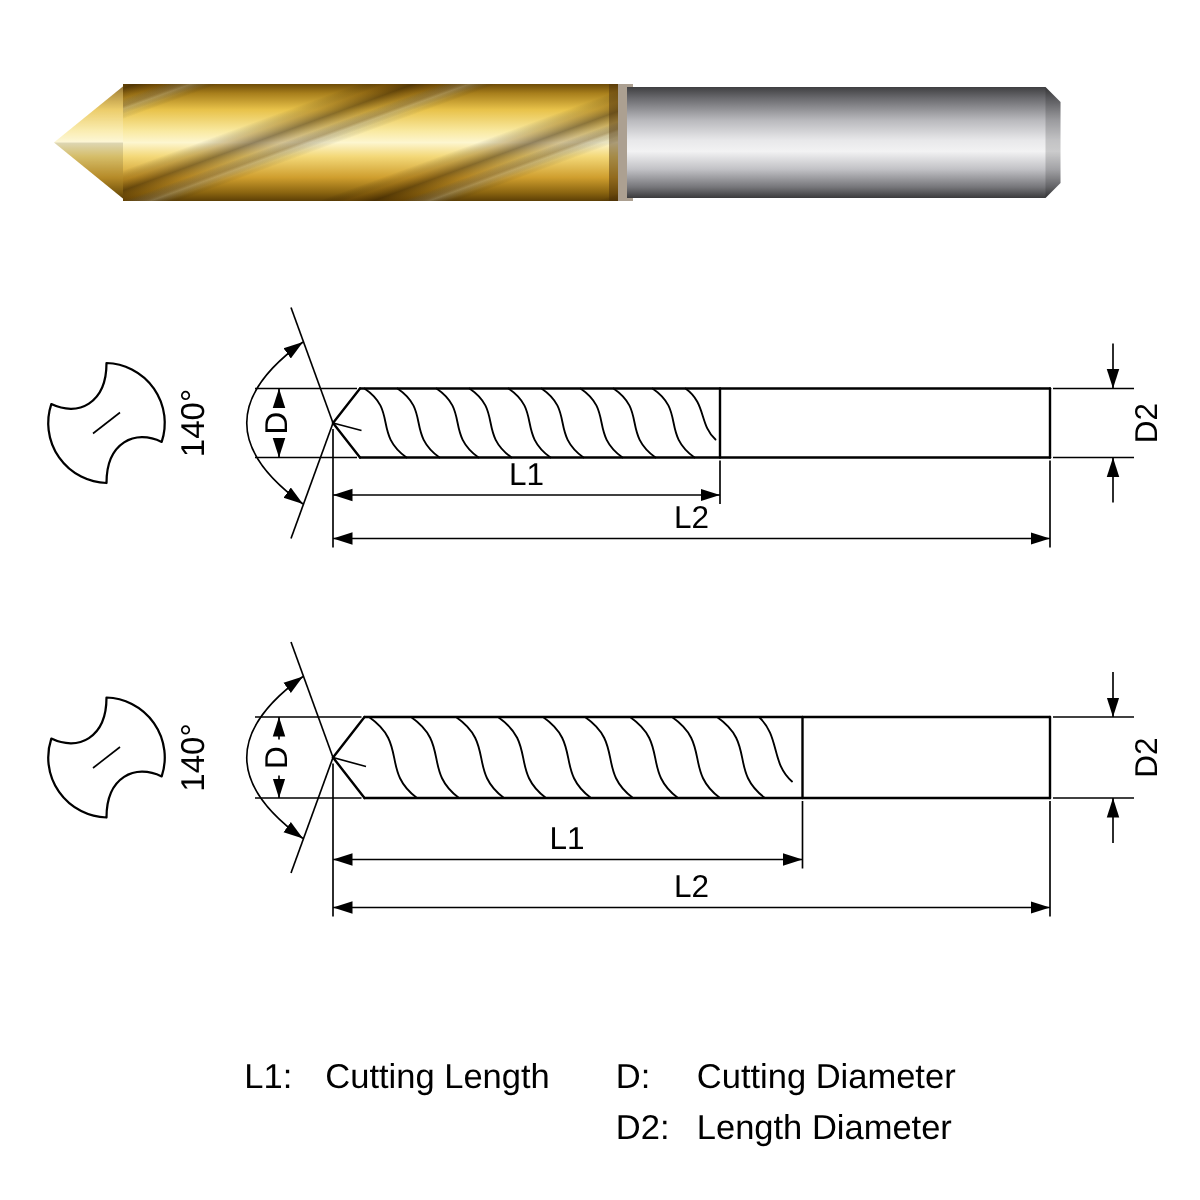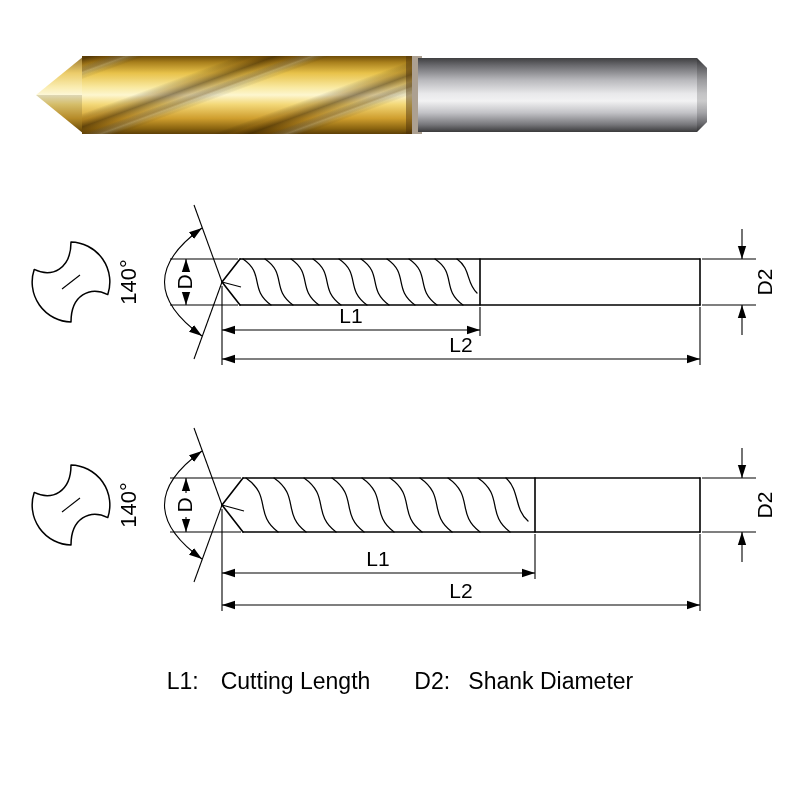--- a/index.html
+++ b/index.html
@@ -8,21 +8,21 @@
   svg{position:absolute;left:0;display:block;}
   #photo{top:25px;}
   #drawing1{top:195px;}
   #drawing2{top:425px;}
   .outline{stroke:#000;stroke-width:1.6;fill:none;stroke-linejoin:round;stroke-linecap:round;}
   .flute{stroke:#000;stroke-width:1.25;fill:none;stroke-linecap:round;}
   .thin{stroke:#000;stroke-width:1.1;fill:none;}
   .xsec{stroke:#000;stroke-width:1.5;fill:#fff;stroke-linejoin:round;}
   .dimtext{font-size:21px;fill:#000;font-family:"Liberation Sans",sans-serif;}
   .angletext{font-size:22px;fill:#000;font-family:"Liberation Sans",sans-serif;}
-  .legend{position:absolute;top:668px;left:0;width:800px;display:flex;justify-content:center;gap:44px;color:#000;}
+  .legend{position:absolute;top:704px;left:0;width:800px;display:flex;justify-content:center;gap:44px;color:#000;}
   .legend-col{display:flex;flex-direction:column;gap:7px;}
   .legend-row{font-size:23px;font-weight:500;white-space:nowrap;}
   .legend-key{display:inline-block;min-width:54px;}
 </style>
 </head>
 <body>
 
 <div class="page">
 
   <svg id="photo" width="800" height="150" viewBox="0 0 800 150">
@@ -231,18 +231,21 @@
   </svg>
 
   <div class="legend">
     <div class="legend-col">
       <div class="legend-row">
         <span class="legend-key">L1:</span><span class="legend-desc">Cutting Length</span>
       </div>
     </div>
     <div class="legend-col">
       <div class="legend-row">
-        <span class="legend-key">D2:</span><span class="legend-desc">Shank Diameter</span>
+        <span class="legend-key">D:</span><span class="legend-desc">Cutting Diameter</span>
+      </div>
+      <div class="legend-row">
+        <span class="legend-key">D2:</span><span class="legend-desc">Length Diameter</span>
       </div>
     </div>
   </div>
 
 </div>
 
 </body></html>

